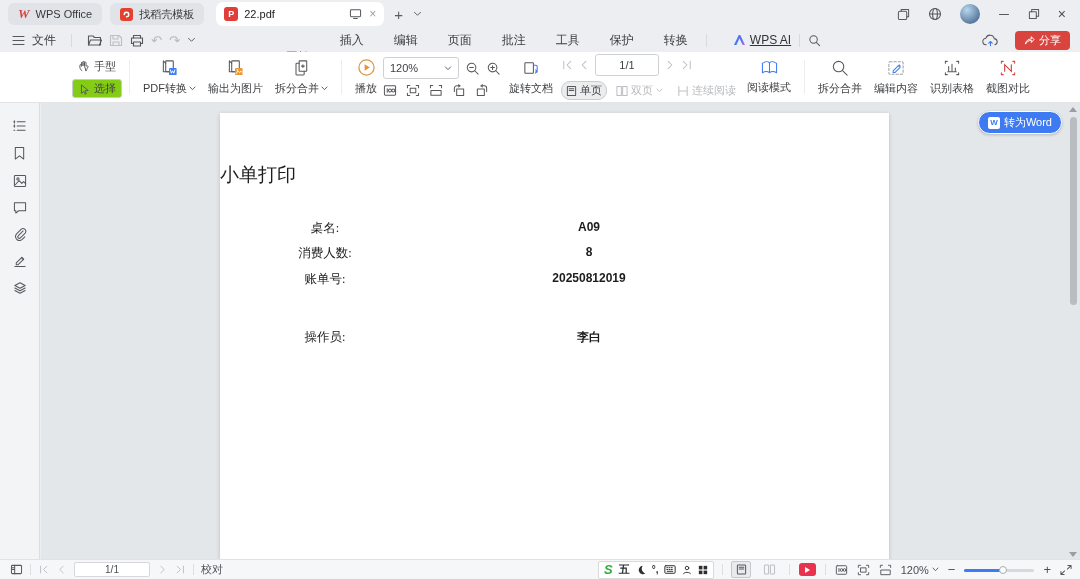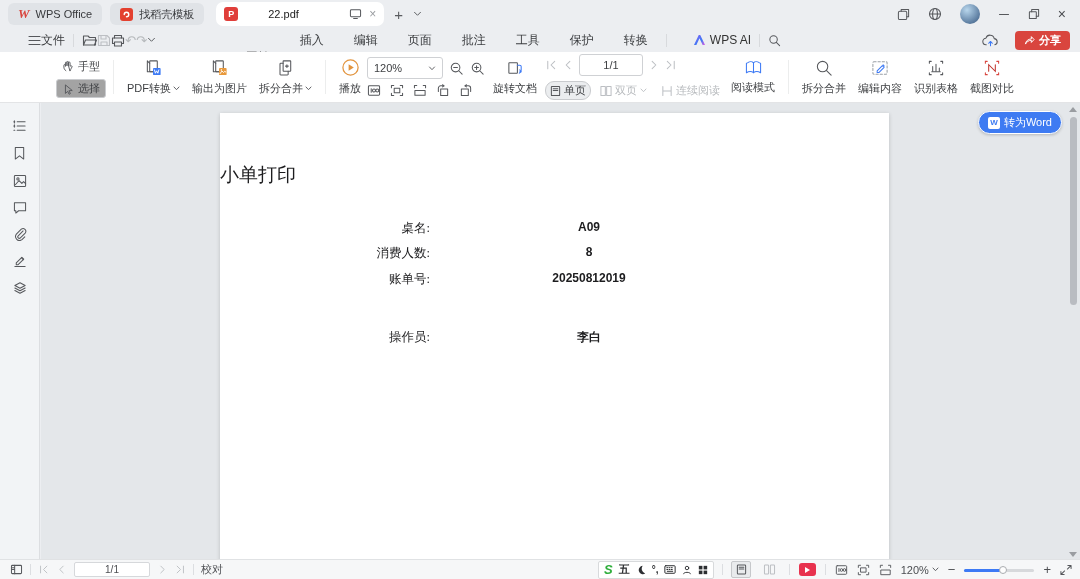--- a/index.html
+++ b/index.html
@@ -10,63 +10,63 @@
   .dis{stroke:#bcbfc3 !important;color:#bcbfc3 !important}
   .txtdis{color:#b7babd !important}
 
   
   .tabbar{position:absolute;top:0;left:0;width:100%;height:28px;display:flex;align-items:center;background:#eceef1;}
   .pill{display:flex;align-items:center;gap:6px;background:#e0e3e7;border-radius:6px;height:22px;padding:0 10px;font-size:11px;color:#37393c;margin-left:8px;cursor:default;}
   .wlogo{color:#d9453e;font-weight:bold;font-style:italic;font-size:13px;font-family:"Liberation Serif",serif;}
   .docerlogo{width:13px;height:13px;background:#e3402f;border-radius:3px;display:flex;align-items:center;justify-content:center;}
   .tab-active{display:flex;align-items:center;background:#fff;border-radius:7px;height:24px;margin-left:12px;padding:0 8px;width:152px;font-size:11px;}
   .pdfbadge{width:14px;height:14px;background:#e03e3a;border-radius:3px;color:#fff;font-size:9px;font-weight:bold;display:flex;align-items:center;justify-content:center;margin-right:6px;}
-  .tablabel{flex:1;color:#222;margin-left:24px;}
+  .tablabel{flex:1;color:#222;}
   .ticon{color:#9a9da1;margin-left:7px;font-size:12px;line-height:1;cursor:pointer}
   .tbtn{margin-left:10px;color:#5a5c60;font-size:15px;line-height:1;cursor:pointer}
   .winctrl{margin-left:auto;display:flex;align-items:center;gap:18px;padding-right:14px;}
   .winctrl>*{cursor:pointer}
   .avatar{width:20px;height:20px;border-radius:50%;background:radial-gradient(circle at 35% 30%,#b8d6ec,#5b7ca0 70%,#3c5878);}
   .wclose{font-size:14px;color:#4a4c50}
 
   
   .menubar{position:absolute;top:28px;left:0;width:100%;height:24px;display:flex;align-items:center;background:#eceef1;font-size:12px;}
   .mdv{width:1px;height:13px;background:#d8dadd;margin:0 8px;}
-  .mb-left{display:flex;align-items:center;gap:0;padding-left:28px;color:#3a3c3f;text-align:center;}
+  .mb-left{display:flex;align-items:center;gap:7px;padding-left:12px;color:#3a3c3f;text-align:center;}
   .menus{display:flex;align-items:center;gap:26px;margin-left:88px;color:#3a3c3f;}
   .mi{cursor:pointer;padding:3px 2px;}
   .mi.act{color:#000000;border-bottom:2px solid #c7323c;padding-bottom:2px;margin-top:36px;}
-  .ailabel{display:flex;align-items:center;gap:4px;margin-left:18px;}
-  .sharebtn{display:flex;align-items:center;gap:4px;background:#d9453e;color:#fff;font-size:11px;border-radius:4px;height:19px;padding:0 9px;margin-right:10px;cursor:pointer;font-weight:bold;}
+  .ailabel{display:flex;align-items:center;gap:4px;margin-left:18px;text-decoration:underline;}
+  .sharebtn{display:flex;align-items:center;gap:4px;background:#d9453e;color:#fff;font-size:11px;border-radius:4px;height:19px;padding:0 9px;margin-right:10px;cursor:pointer;}
   .cloudbtn{margin-left:auto;margin-right:16px;cursor:pointer}
 
   
-  .toolbar{position:absolute;top:52px;left:0;width:100%;height:51px;background:#fff;border-bottom:1px solid #e3e4e6;display:flex;align-items:center;padding-left:56px;box-sizing:border-box;white-space:nowrap;font-size:11px;color:#3d3f42;overflow:hidden;}
+  .toolbar{position:absolute;top:52px;left:0;width:100%;height:51px;background:#fff;border-bottom:1px solid #e3e4e6;display:flex;align-items:center;padding-left:72px;box-sizing:border-box;white-space:nowrap;font-size:11px;color:#3d3f42;overflow:hidden;}
   .tdv{width:1px;height:34px;background:#eceded;margin:0 7px;flex:none}
   .handsel{display:flex;flex-direction:column;gap:3px;flex:none}
   .hs-row{display:flex;align-items:center;gap:4px;padding:1px 5px;border:1px solid transparent;border-radius:3px;cursor:pointer}
-  .hs-row.sel{background:#a3a3a3;border-color:#c9cbce;align-items:flex-end;}
+  .hs-row.sel{background:#84cc16;border-color:#c9cbce;align-items:flex-end;}
   .vbtn{display:flex;flex-direction:column;align-items:center;justify-content:center;gap:4px;padding:0 6px;cursor:pointer;flex:none}
   .vbtn .lbl{display:flex;align-items:center;gap:2px}
   .col{display:flex;flex-direction:column;gap:5px;flex:none}
   .r{display:flex;align-items:center;gap:6px}
   .zoombox{display:flex;align-items:center;justify-content:space-between;width:62px;height:20px;border:1px solid #cfd1d4;border-radius:3px;padding:0 6px;cursor:pointer;}
   .pageinput{width:62px;height:20px;border:1px solid #cfd1d4;border-radius:3px;display:flex;align-items:center;justify-content:center;background:#fff;}
   .minibtn{display:flex;align-items:center;gap:3px;padding:1px 4px;border:1px solid transparent;border-radius:9px;cursor:pointer}
   .minibtn.sel{background:#ebedef;border-color:#c9cbce;}
 
   
   .sidebar{position:absolute;top:103px;left:0;width:40px;height:457px;background:#f2f4f6;border-right:1px solid #dcdee1;display:flex;flex-direction:column;align-items:center;gap:13px;padding-top:16px;box-sizing:border-box;}
   .sbi{cursor:pointer}
   .docarea{position:absolute;top:103px;left:41px;width:1039px;height:458px;background:#e4e7ea;overflow:hidden;}
   .page{position:absolute;left:179px;top:10px;width:669px;height:700px;background:#fff;box-shadow:0 1px 4px rgba(0,0,0,.18);
     font-family:"Liberation Serif","DejaVu Serif",serif;color:#1d1d1f;}
   .doc-title{position:absolute;top:49px;left:0;width:100%;text-align:left;font-size:19px;}
   .frow{position:absolute;left:0;width:100%;height:16px;}
-  .flabel{position:absolute;left:0;width:210px;text-align:right;font-size:12.5px;}
+  .flabel{position:absolute;left:0;width:210px;text-align:center;font-size:12.5px;}
   .fvalue{position:absolute;left:219px;width:300px;text-align:center;font-size:12px;font-weight:bold;font-family:"Liberation Sans",sans-serif;}
   .toword{position:absolute;top:8px;right:18px;height:21px;background:#3e7bf2;border:1.5px solid #fff;border-radius:12px;color:#fff;font-size:11px;display:flex;align-items:center;gap:4px;padding:0 9px;box-shadow:0 1px 3px rgba(0,0,0,.2);cursor:pointer;font-family:"Liberation Sans",sans-serif;}
   .twbadge{width:12px;height:12px;background:#fff;border-radius:2px;color:#3e7bf2;font-size:8px;font-weight:bold;display:flex;align-items:center;justify-content:center;}
   .vscroll{position:absolute;top:0;right:2px;width:10px;height:100%;}
   .vthumb{position:absolute;top:14px;right:1px;width:7px;height:188px;background:#b9bcc1;border-radius:4px;cursor:pointer}
   .sarr{position:absolute;right:1px;width:0;height:0;border-left:4px solid transparent;border-right:4px solid transparent;}
   .sarr.up{top:4px;border-bottom:5px solid #9a9da1;}
   .sarr.down{bottom:4px;border-top:5px solid #9a9da1;}
 
   

